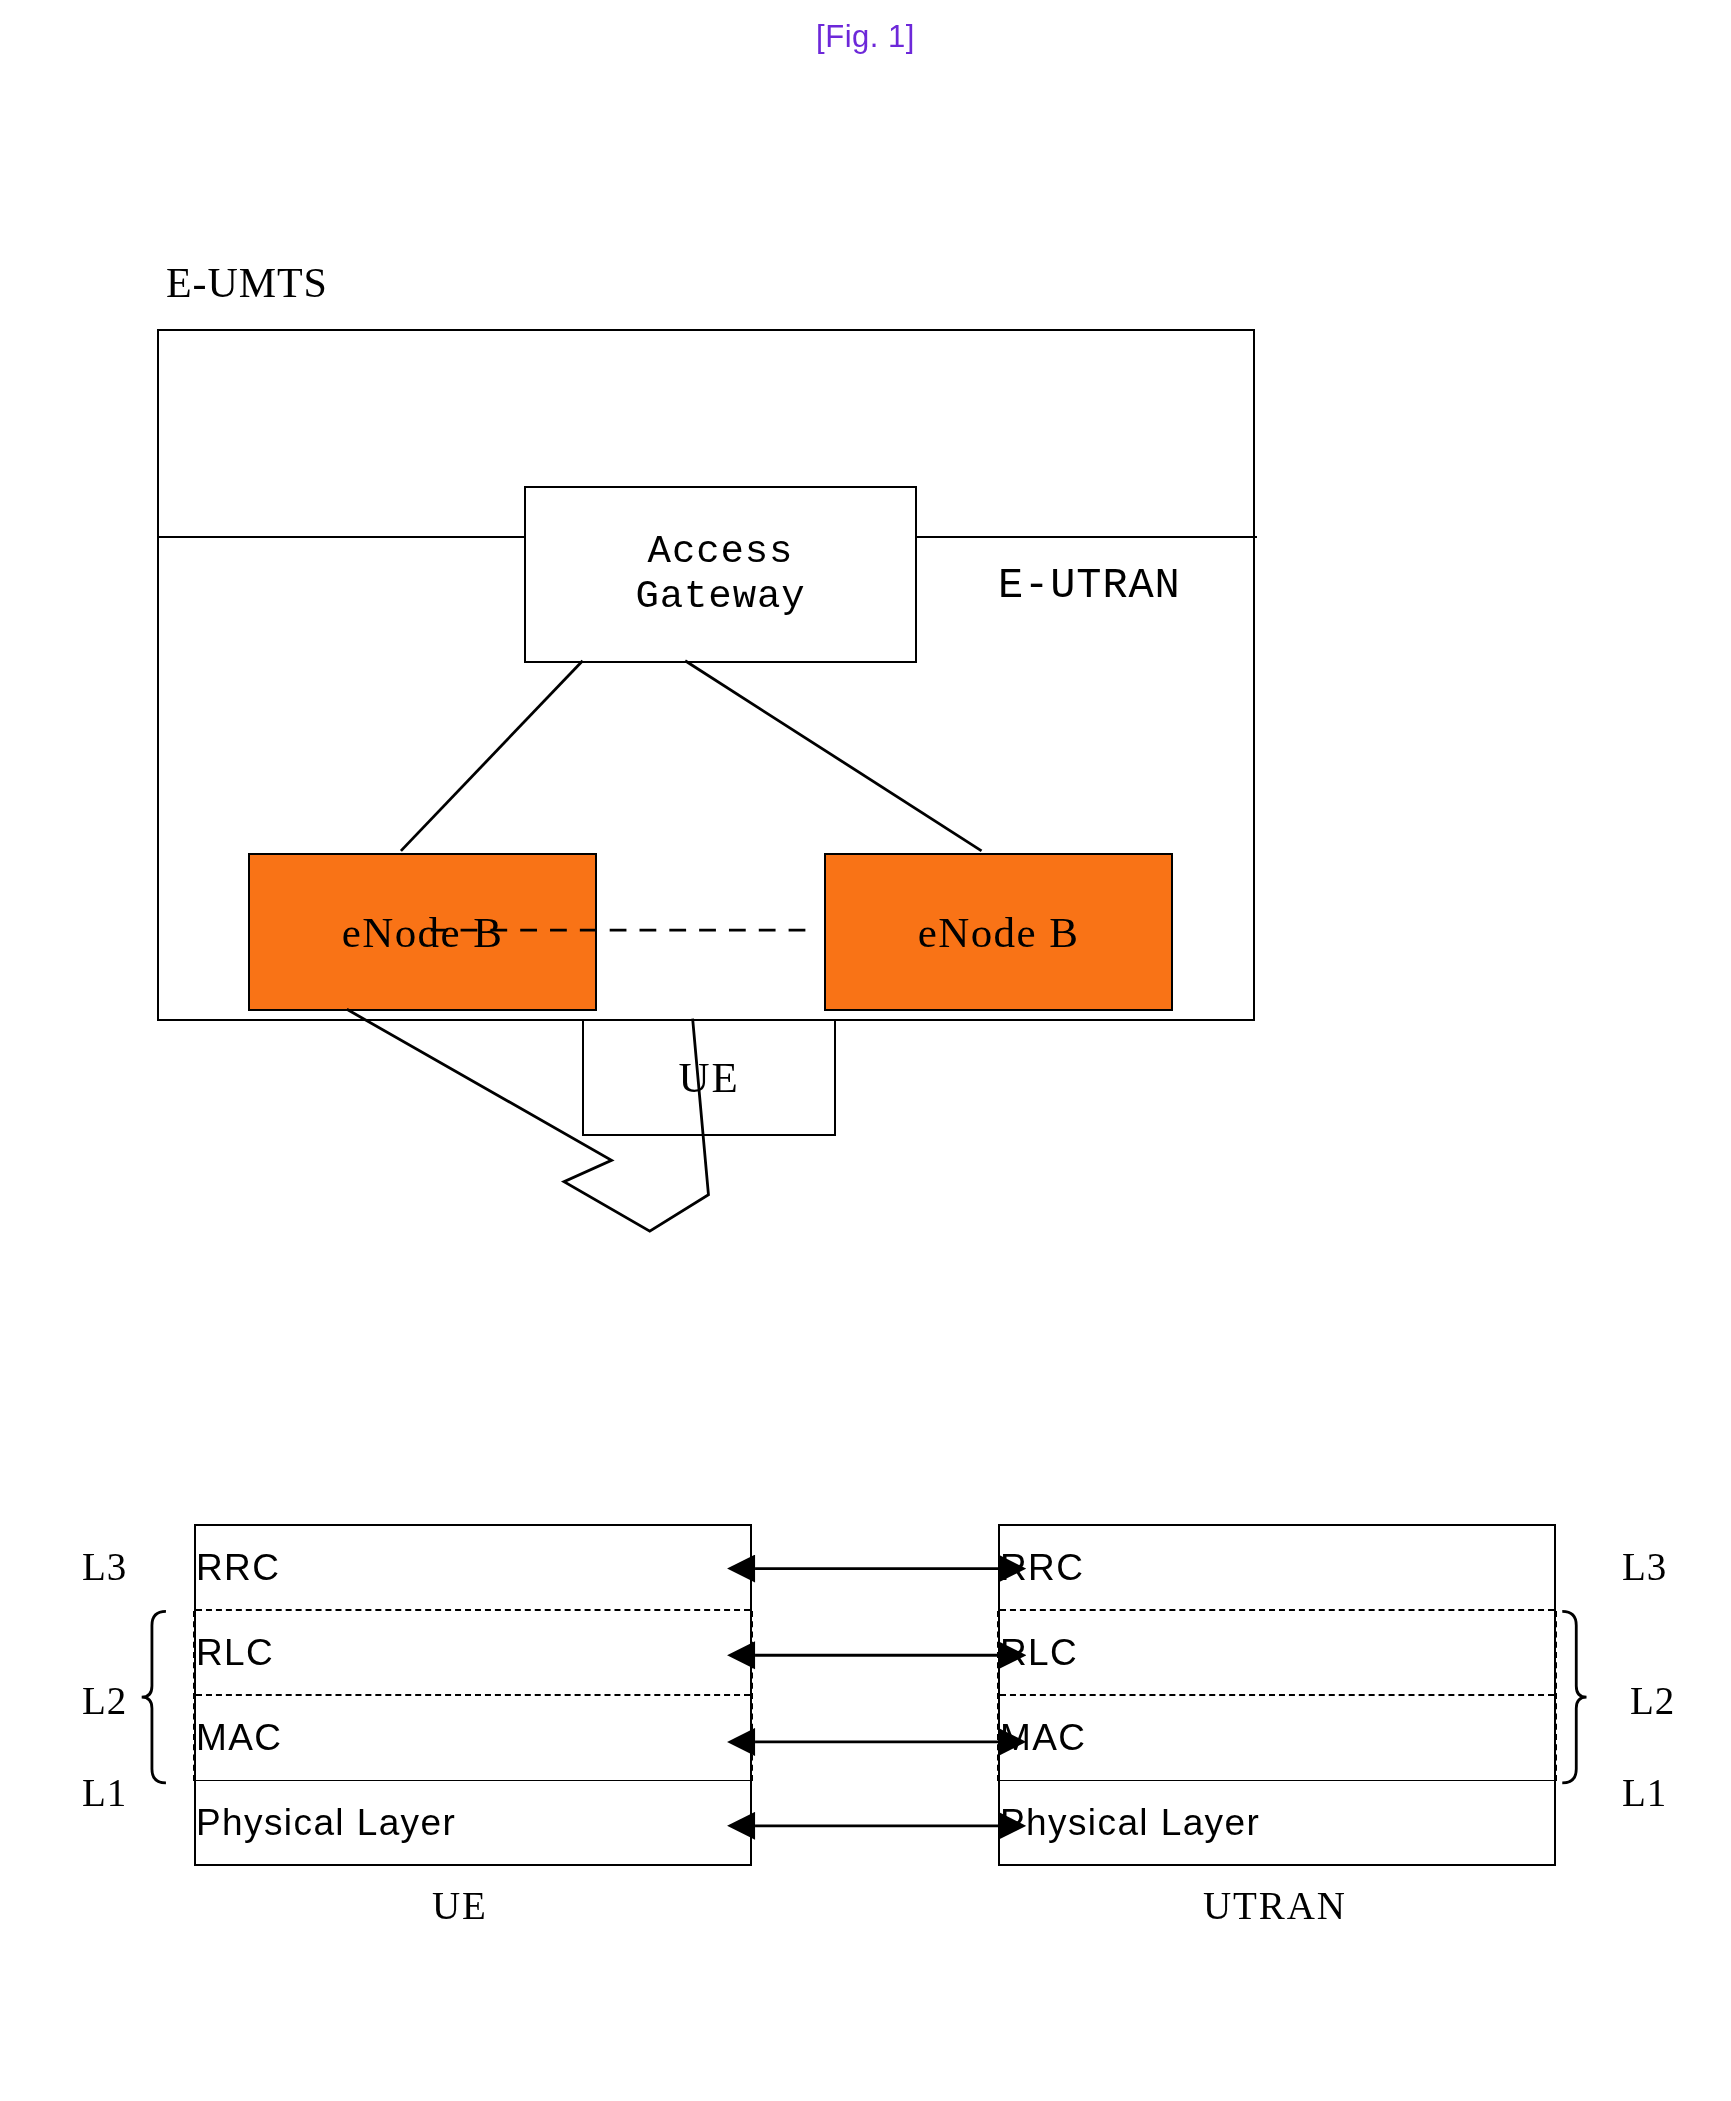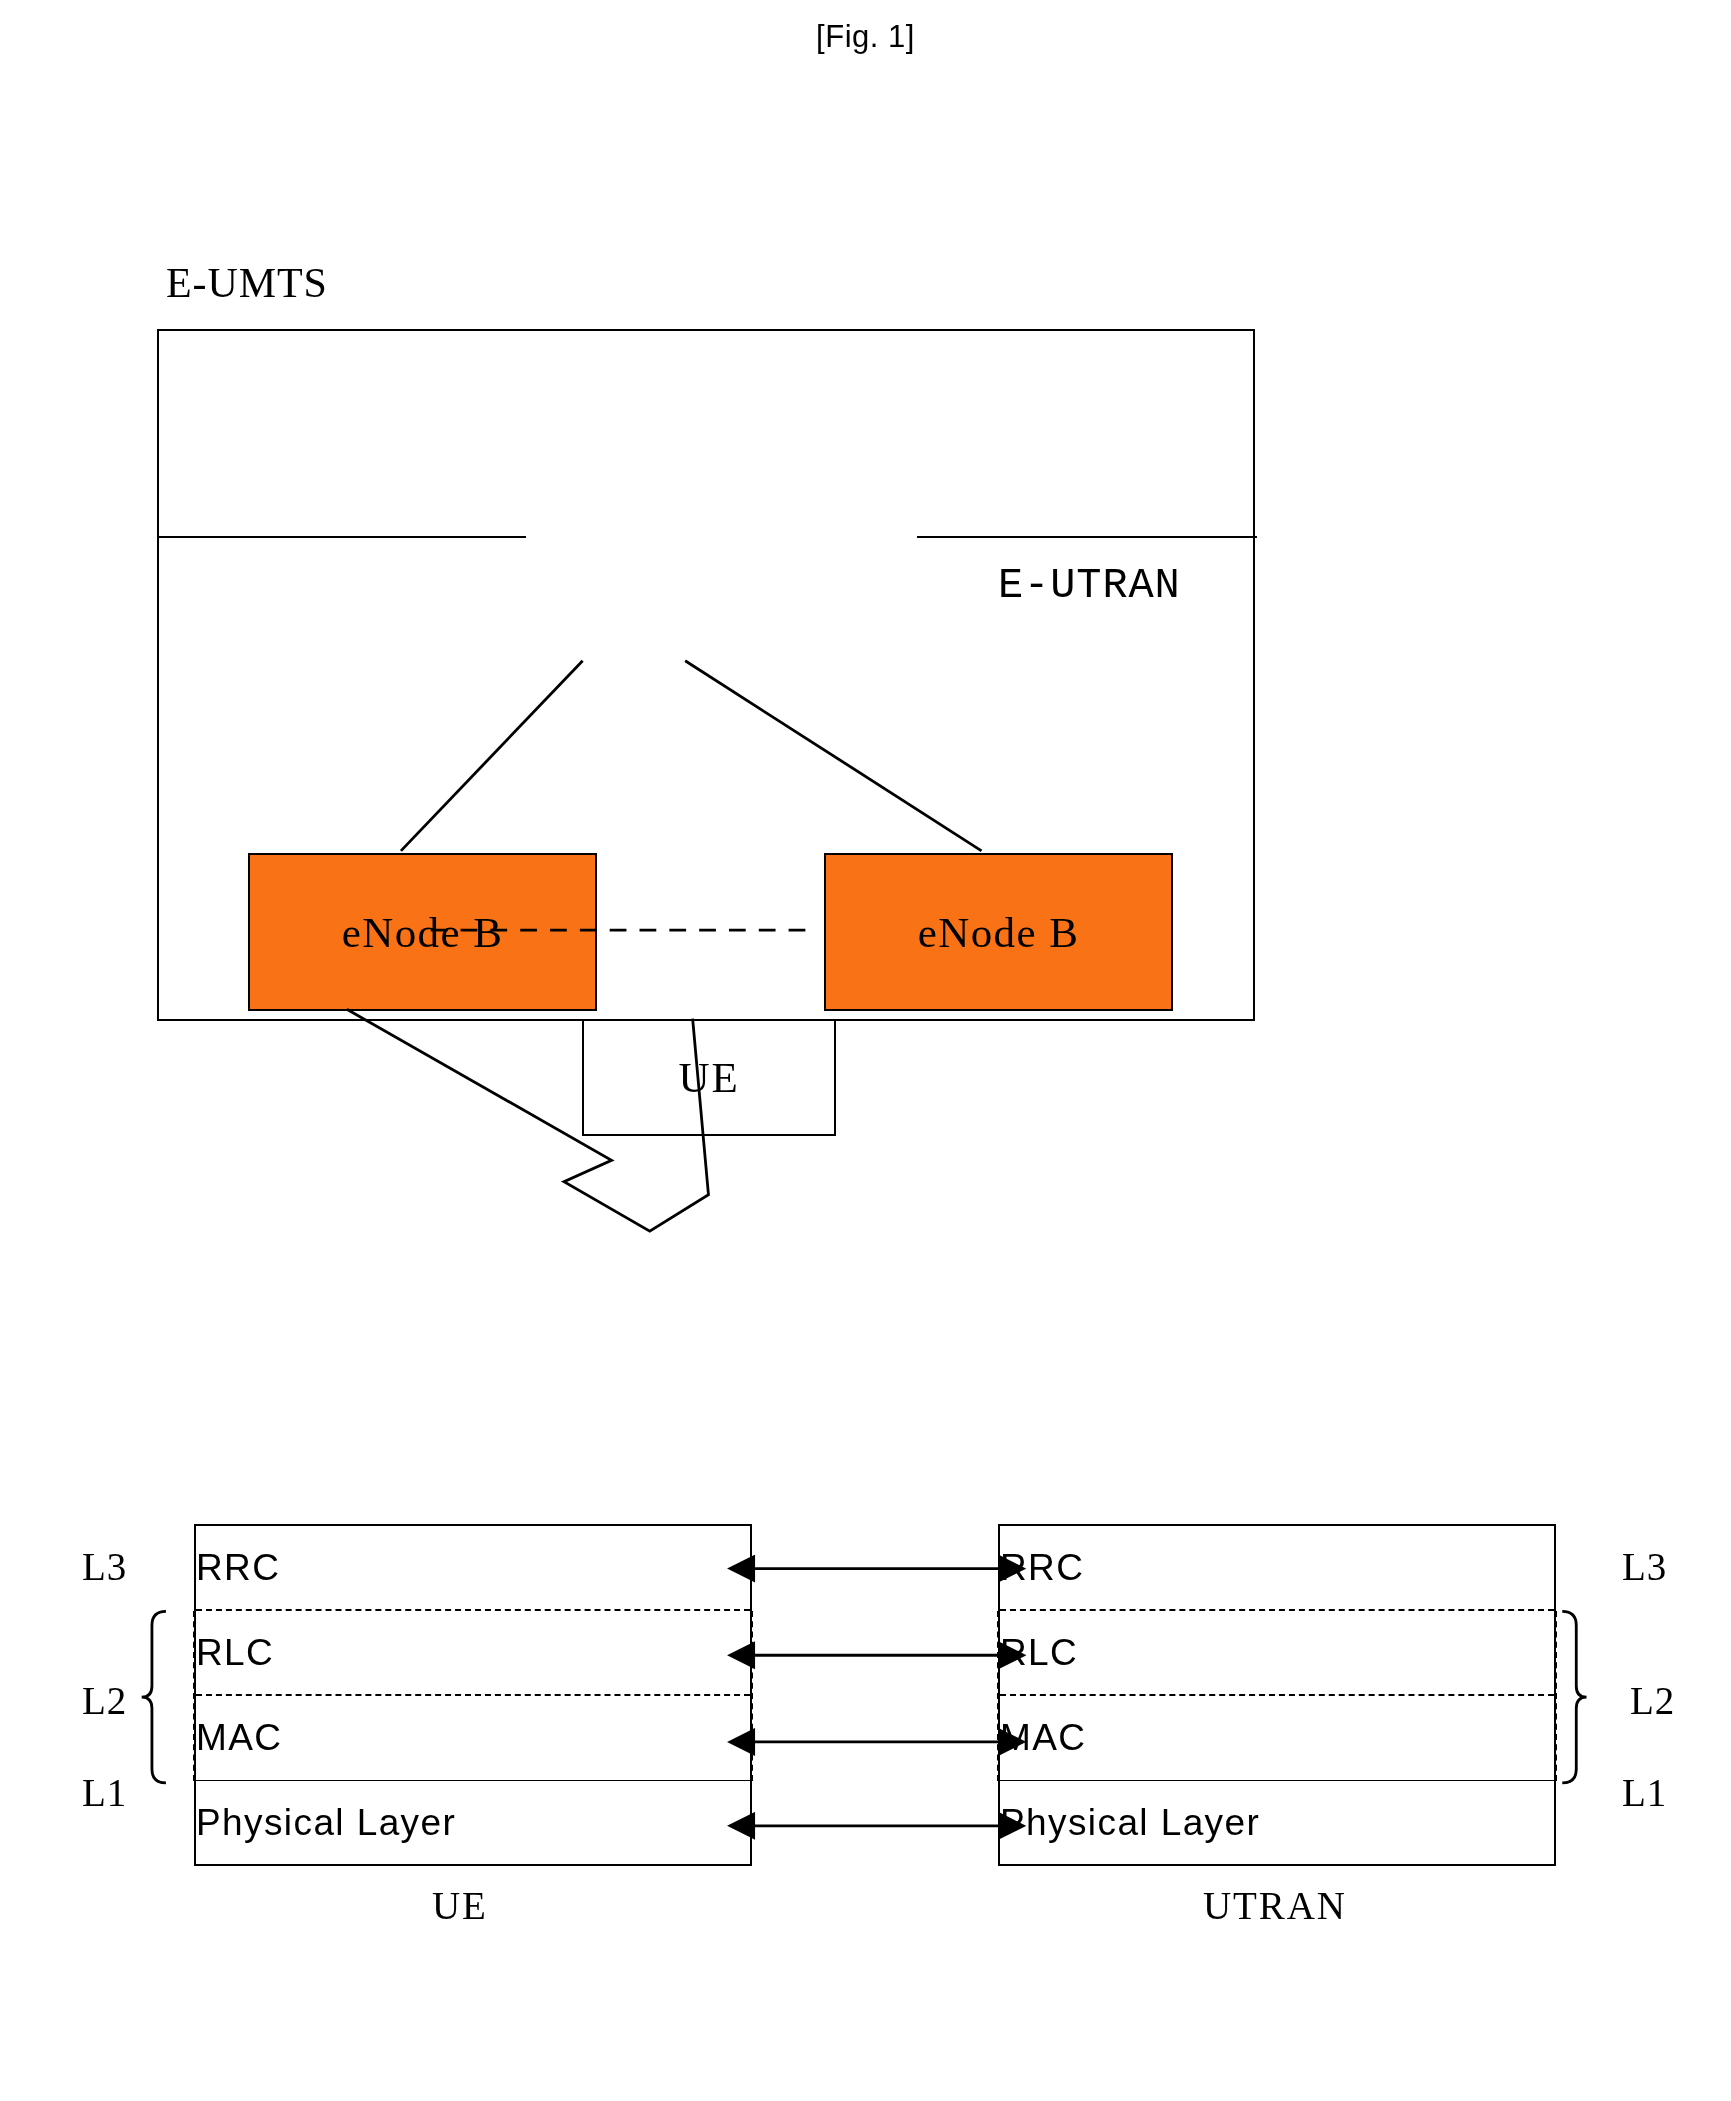--- a/index.html
+++ b/index.html
@@ -14,21 +14,21 @@
     font-family: "Liberation Serif", "DejaVu Serif", serif;
     color: #000000;
     overflow: hidden;
   }
 
   .fig-caption {
     position: absolute;
     font-family: "Liberation Sans", "DejaVu Sans", sans-serif;
     font-size: 31px;
     letter-spacing: 0.5px;
-    color: #000000;
+    color: #6d28d9;
     text-align: center;
     white-space: nowrap;
   }
 
   
   #fig1 {
     position: absolute;
     left: 0; top: 0;
     width: 1731px;
     height: 1342px;
@@ -257,20 +257,24 @@
   <div class="label-serif" id="eumts-label">E-UMTS</div>
 
   <div id="outer-box">
 
 
     <div class="divider-seg" id="divider-left"></div>
     <div class="divider-seg" id="divider-right"></div>
 
     <div id="eutran-label">E-UTRAN</div>
 
+    <div id="access-gateway-box">
+      <div class="ag-line">Access</div>
+      <div class="ag-line">Gateway</div>
+    </div>
 
     <div class="enode-box" id="enode-left">
       <span class="enode-text">eNode B</span>
     </div>
 
     <div class="enode-box" id="enode-right">
       <span class="enode-text">eNode B</span>
     </div>
 
   </div>

